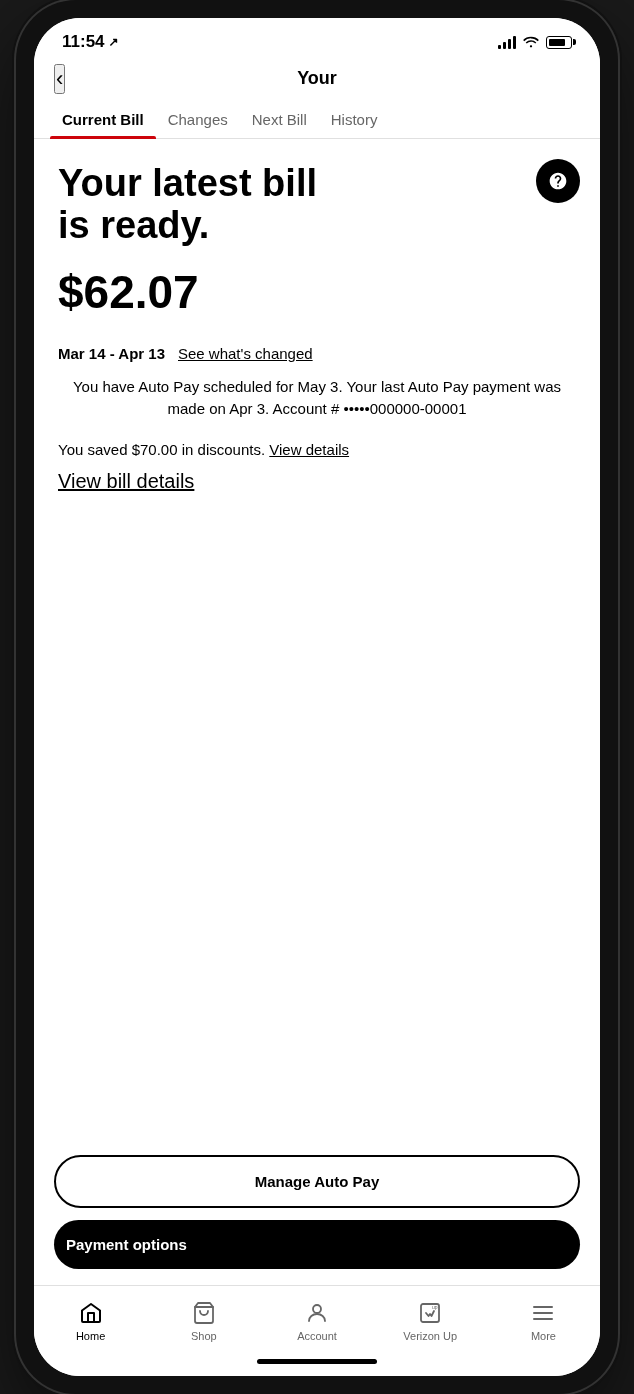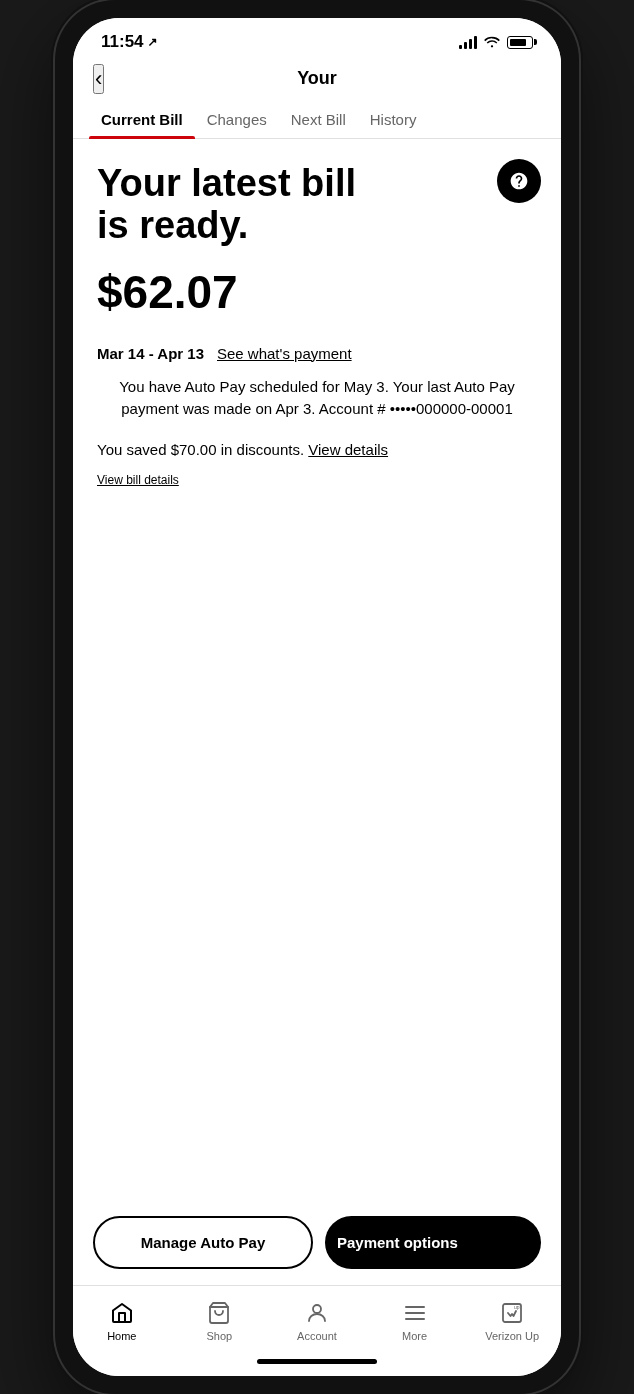--- a/index.html
+++ b/index.html
@@ -8,21 +8,21 @@
     body {
       background: #1a1a1a;
       display: flex;
       justify-content: center;
       align-items: center;
       min-height: 100vh;
       font-family: -apple-system, BlinkMacSystemFont, 'Helvetica Neue', Arial, sans-serif;
     }
 
     .phone-shell {
-      width: 524px;
+      width: 602px;
       height: 1394px;
       background: #111;
       border-radius: 60px;
       position: relative;
       overflow: hidden;
       box-shadow: 0 0 0 2px #333, 0 0 0 4px #111, 0 30px 80px rgba(0,0,0,0.6);
     }
 
     .phone-screen {
       position: absolute;
@@ -255,34 +255,35 @@
       margin-bottom: 12px;
     }
 
     .savings-text a {
       color: #000;
       text-decoration: underline;
       margin-top: 8px;
     }
 
     .view-bill-link {
-      font-size: 12px;
+      font-size: 20px;
       color: #000;
       cursor: pointer;
       display: inline-block;
       margin-bottom: 20px;
     }
 
     
     .bottom-buttons {
       display: flex;
       gap: 12px;
       padding: 16px 20px 16px;
       background: #fff;
       flex-shrink: 0;
+      flex-direction: column;
     }
 
     .btn-outline {
       flex: 1;
       padding: 16px 12px;
       border: 2px solid #000;
       background: #fff;
       border-radius: 50px;
       font-size: 15px;
       font-weight: 700;
@@ -414,21 +415,21 @@
 
       
       <h1 class="bill-headline">Your latest bill is ready.</h1>
 
       
       <div class="bill-amount">$62.07</div>
 
       
       <div class="bill-period">
         <span>Mar 14 - Apr 13</span>
-        <a href="#">See what's payment</a>
+        <a href="#">See what's changed</a>
       </div>
 
       
       <div class="auto-pay-info">You have Auto Pay scheduled for May 3. Your last Auto Pay payment was made on Apr 3. Account # •••••000000-00001</div>
 
       
       <div class="savings-text">
         <span>You saved $70.00 in discounts.</span>
         <a href="#">View details</a>
       </div>
@@ -471,40 +472,40 @@
           <svg viewBox="0 0 24 24" fill="none" stroke="#666" stroke-width="1.8" stroke-linecap="round" stroke-linejoin="round">
             <circle cx="12" cy="8" r="4"></circle>
             <path d="M4 20c0-4 3.6-7 8-7s8 3 8 7"></path>
           </svg>
         </div>
         <span class="nav-label">Account</span>
       </div>
 
       <div class="nav-item">
         <div class="nav-icon">
+          <svg viewBox="0 0 24 24" fill="none" stroke="#666" stroke-width="1.8" stroke-linecap="round" stroke-linejoin="round">
+            <rect x="3" y="3" width="18" height="18" rx="2"></rect>
+            <path d="M8 12l2.5 3L12 13l1.5 2 2.5-5" stroke-linecap="round"></path>
+            <text x="14" y="8" font-size="5" fill="#666" stroke="none">up</text>
+          </svg>
+        </div>
+        <span class="nav-label">Verizon Up</span>
+      </div>
+
+      <div class="nav-item">
+        <div class="nav-icon">
           <svg viewBox="0 0 24 24" fill="none" stroke="#666" stroke-width="2" stroke-linecap="round">
             <line x1="3" y1="6" x2="21" y2="6"></line>
             <line x1="3" y1="12" x2="21" y2="12"></line>
             <line x1="3" y1="18" x2="21" y2="18"></line>
           </svg>
         </div>
         <span class="nav-label">More</span>
       </div>
 
-      <div class="nav-item">
-        <div class="nav-icon">
-          <svg viewBox="0 0 24 24" fill="none" stroke="#666" stroke-width="1.8" stroke-linecap="round" stroke-linejoin="round">
-            <rect x="3" y="3" width="18" height="18" rx="2"></rect>
-            <path d="M8 12l2.5 3L12 13l1.5 2 2.5-5" stroke-linecap="round"></path>
-            <text x="14" y="8" font-size="5" fill="#666" stroke="none">up</text>
-          </svg>
-        </div>
-        <span class="nav-label">Verizon Up</span>
-      </div>
-
     </div>
 
     <div class="home-indicator">
       <div class="home-bar"></div>
     </div>
 
   </div>
 </div>
 
 </body></html>

